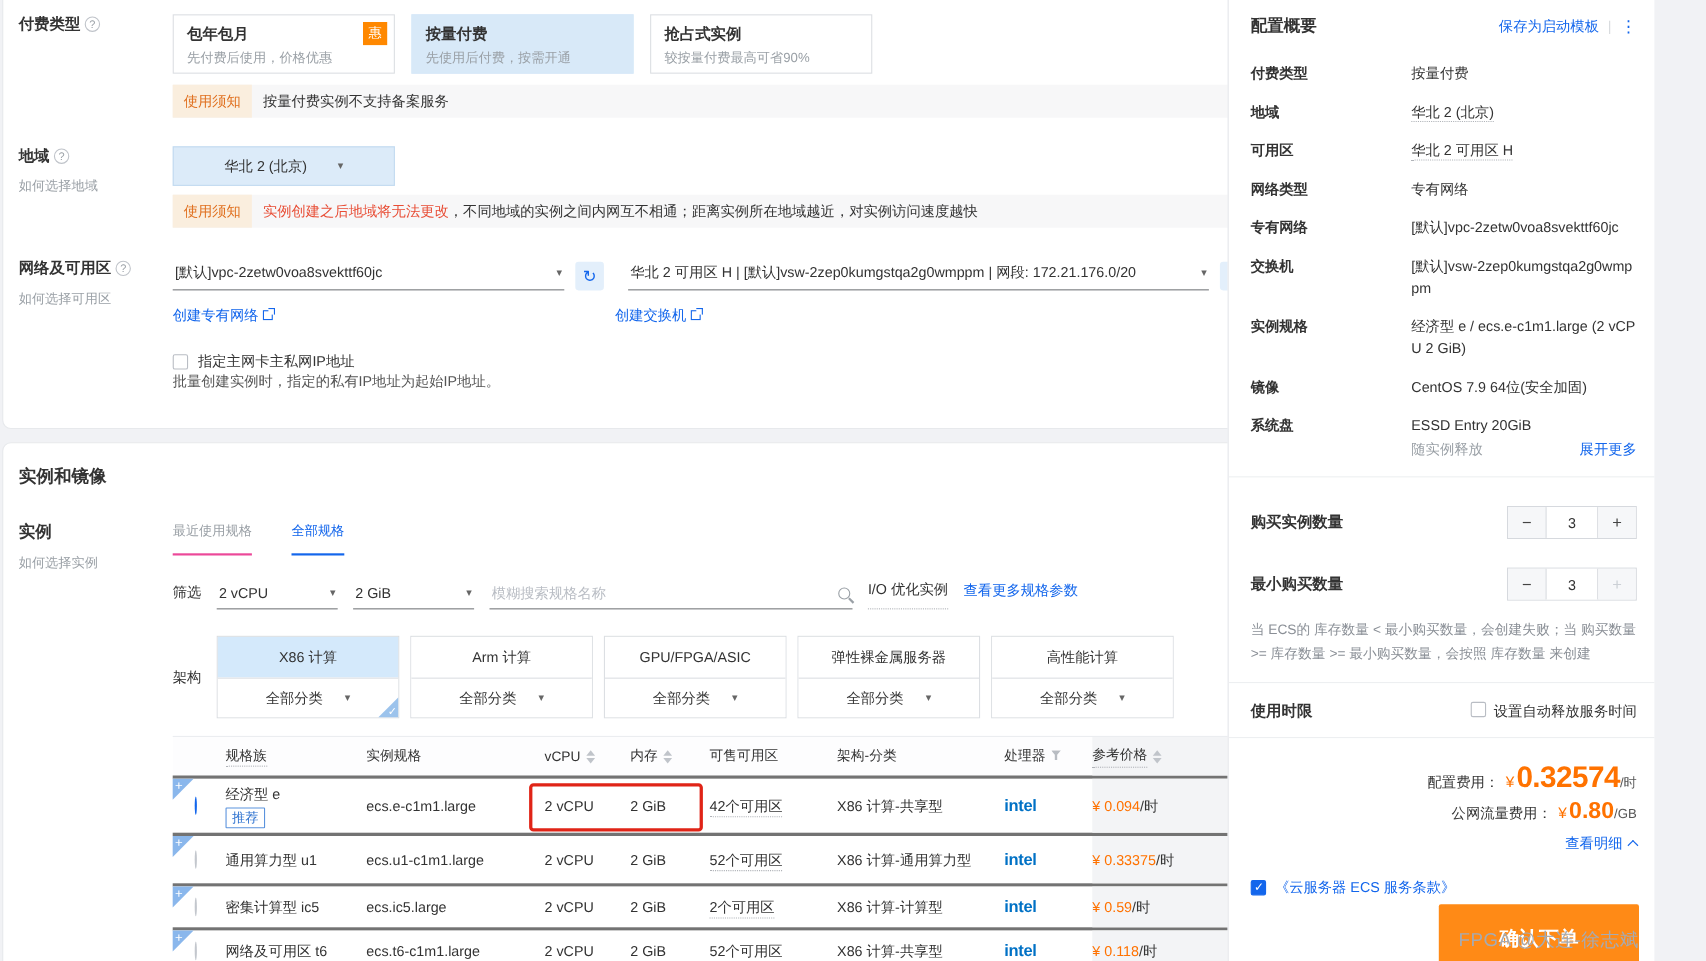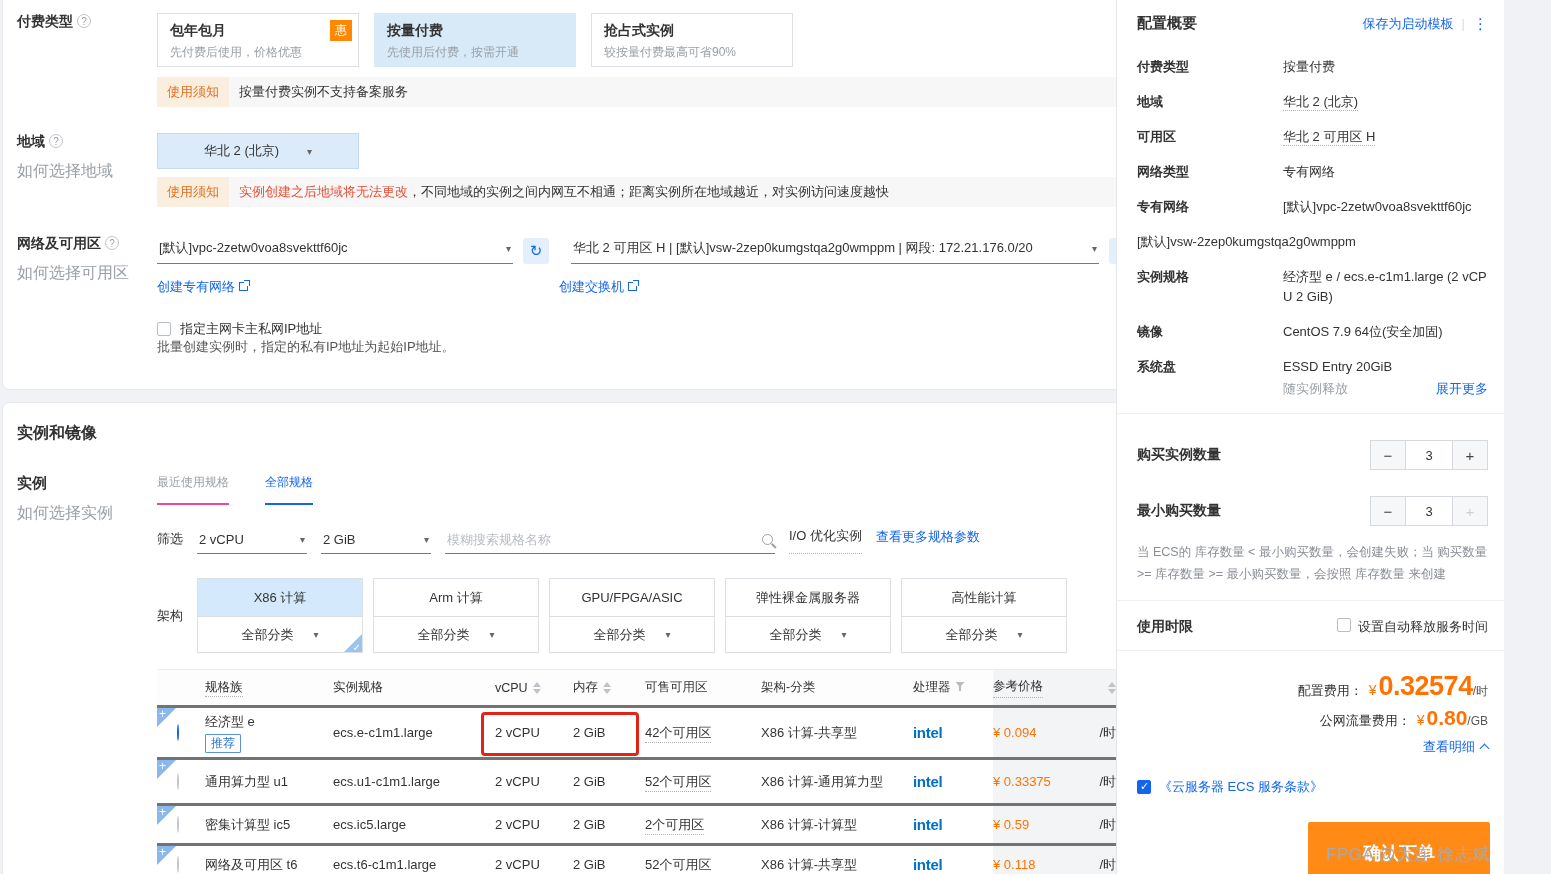--- a/index.html
+++ b/index.html
@@ -13,21 +13,21 @@
   .panel1 { top:-16px; height:406px; padding:28px 16px 0 14px; }
   .panel2 { top:402px; height:492px; padding:20px 16px 0 14px; }
 
   .frow { display:flex; }
   .fcol-label { width:140px; flex:none; }
   .fcol-content { flex:1; }
   .flabel { font-weight:bold; font-size:14px; color:#333; }
   .help { display:inline-block; width:14px; height:14px; border:1px solid #bfc3c9;
     border-radius:50%; color:#9aa0a6; font-size:10px; text-align:center; line-height:13px;
     margin-left:4px; vertical-align:1px; }
-  .sub-link { display:block; margin-top:10px; color:#9aa0a6; font-size:16px;font-family:Liberation Serif, serif; }
+  .sub-link { display:block; margin-top:10px; color:#9aa0a6; font-size:12px;font-family:Liberation Serif, serif; }
 
   
   .cards { display:flex; gap:15px; }
   .pay-card { width:202px; height:54px; border:1px solid #dcdfe3; background:#fff;
     padding:8px 12px; position:relative; cursor:pointer; }
   .pay-card.sel { background:#d8e9f8; border-color:#d8e9f8; }
   .pc-title { font-weight:bold; font-size:14px; color:#333; }
   .pc-desc { font-size:12px; color:#9aa0a6; margin-top:4px; }
   .hui { position:absolute; right:6px; top:6px; background:#ff8800; color:#fff;
     font-size:12px; padding:2px 5px; }
@@ -97,21 +97,21 @@
   
   .spec-table { width:973px; border-top:1px solid #ebedf0; }
   .thead, .trow { display:grid;
     grid-template-columns:42px 128px 162px 78px 72px 116px 152px 86px 137px;
     align-items:center; border-bottom:3px solid #737373; }
   .thead { height:38px; font-size:12.5px; color:#333; background:#fdfdfe; }
   .trow { position:relative; background:#fff; }
   .r1 { height:52px; } .r2 { height:46px; } .r3 { height:40px; } .r4 { height:40px; }
   .cell { padding:0 6px; }
   .c-price { text-align:right; padding-right:14px; background:#f3f4f6; height:100%;
-    display:flex; align-items:center; justify-content:space-between; }
+    display:flex; align-items:center; justify-content:flex-start; }
   .price-val { color:#ff7200; }
   .price-unit { color:#333; }
   .sorter { display:inline-flex; flex-direction:column; gap:2px; margin-left:5px; vertical-align:middle; }
   .sorter i { width:0; height:0; border-left:4px solid transparent; border-right:4px solid transparent; }
   .sorter .up { border-bottom:5px solid #c0c4ca; }
   .sorter .down { border-top:5px solid #c0c4ca; }
   .funnel { display:inline-block; width:9px; height:9px; background:#b8bcc2; margin-left:5px;
     clip-path:polygon(0 0,100% 0,62% 45%,62% 100%,38% 100%,38% 45%); }
   .radio { width:15px; height:15px; border-radius:50%; border:1px solid #c3c7cd; background:#fff;
     position:relative; margin-left:14px; cursor:pointer; }
@@ -452,20 +452,21 @@
         </div>
       <div class="sb-row">
           <span class="sb-label">网络类型</span>
           <span class="sb-value">专有网络</span>
         </div>
       <div class="sb-row">
           <span class="sb-label">专有网络</span>
           <span class="sb-value">[默认]vpc-2zetw0voa8svekttf60jc</span>
         </div>
       <div class="sb-row">
+          <span class="sb-label">交换机</span>
           <span class="sb-value">[默认]vsw-2zep0kumgstqa2g0wmppm</span>
         </div>
       <div class="sb-row">
           <span class="sb-label">实例规格</span>
           <span class="sb-value">经济型 e / ecs.e-c1m1.large (2 vCPU 2 GiB)</span>
         </div>
       <div class="sb-row">
           <span class="sb-label">镜像</span>
           <span class="sb-value">CentOS 7.9 64位(安全加固)</span>
         </div>

